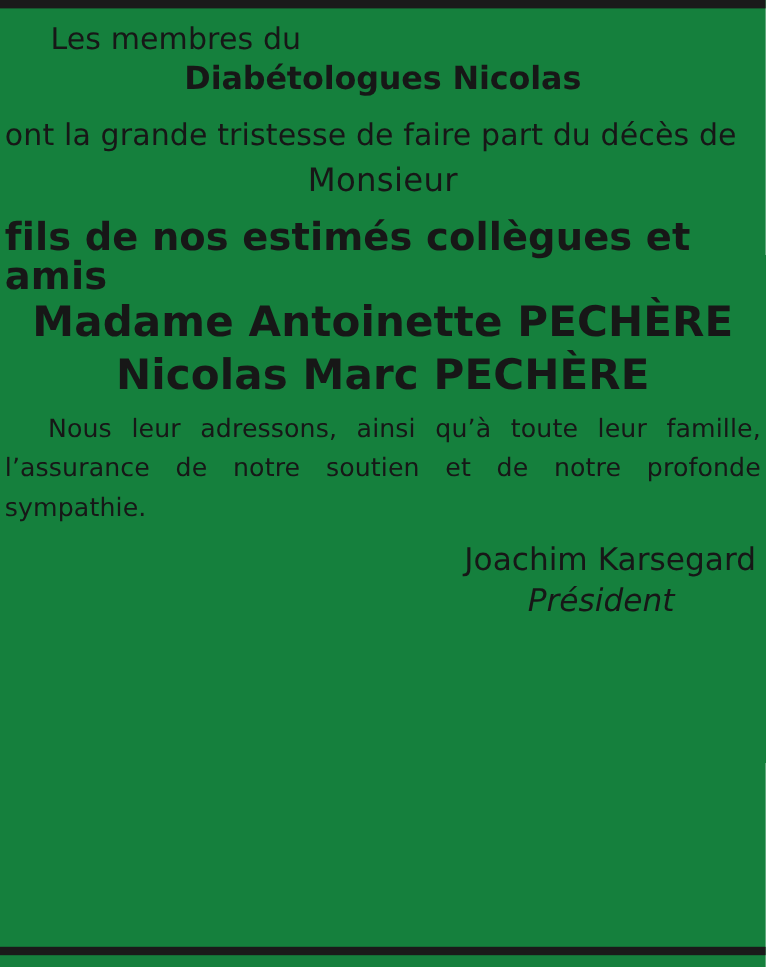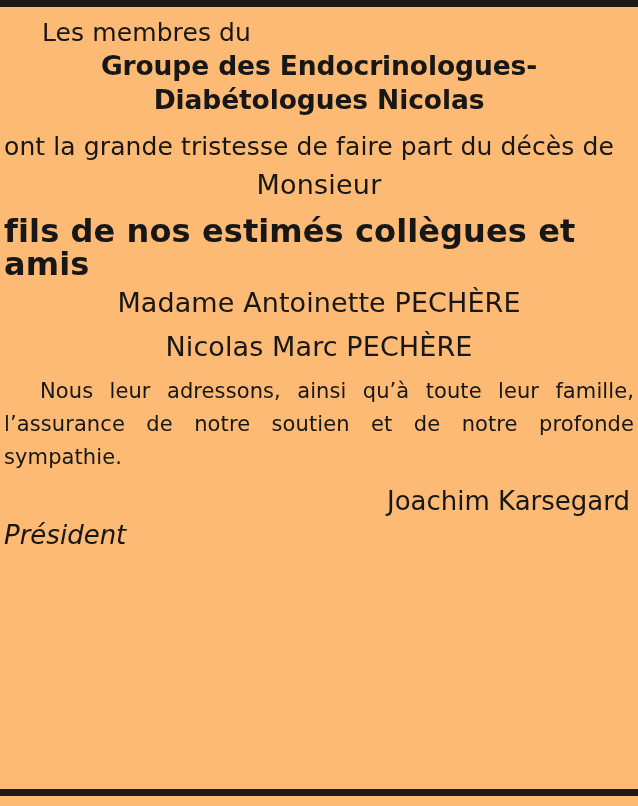--- a/index.html
+++ b/index.html
@@ -12,21 +12,21 @@
     height: 806px;
     font-family: "DejaVu Sans", sans-serif;
     color: #171717;
     overflow: hidden;
   }
   .notice {
     position: relative;
     width: 638px;
     height: 806px;
     box-sizing: border-box;
-    background: #fdba74;
+    background: #15803d;
     padding: 0;
   }
   .rule-top {
     position: absolute;
     left: 0;
     top: 0;
     width: 638px;
     height: 7px;
     background: #1a1a1a;
   }
@@ -95,36 +95,37 @@
     letter-spacing: 0.3px;
   }
   .plain {
     font-size: 32px;
     line-height: 33px;
     letter-spacing: 0.1px;
     font-weight: bold;
   }
   .parent {
     text-align: center;
-    font-weight: normal;
-    font-size: 27px;
+    font-weight: bold;
+    font-size: 35px;
     line-height: 36px;
     letter-spacing: 0.1px;
   }
   .tiny-left {
     font-size: 25px;
     line-height: 32px;
   }
   .sign {
     text-align: right;
     font-size: 26px;
     line-height: 34px;
     padding-right: 4px;
   }
   .role {
+    text-align: right;
     font-style: italic;
     font-size: 26px;
     line-height: 34px;
     padding-right: 72px;
   }
   .sp-1 { height: 6px; }
   .sp-2 { height: 10px; }
   .sp-3 { height: 4px; }
   .sp-4 { height: 8px; }
 </style>
@@ -135,21 +136,20 @@
 
   <div class="rule-top"></div>
 
   <div class="body-wrap">
 
     <div class="sp-2"></div>
 
     <p class="line l-indent">Les membres du</p>
 
     <div class="org">
-      <span class="org-l1">Groupe des Endocrinologues-</span>
       <span class="org-l2">Diabétologues Nicolas</span>
     </div>
 
     <div class="sp-1"></div>
 
     <p class="line justified-noindent">ont la grande tristesse de faire part du décès de</p>
 
     <div class="sp-3"></div>
 
     <p class="line centered">Monsieur</p>

